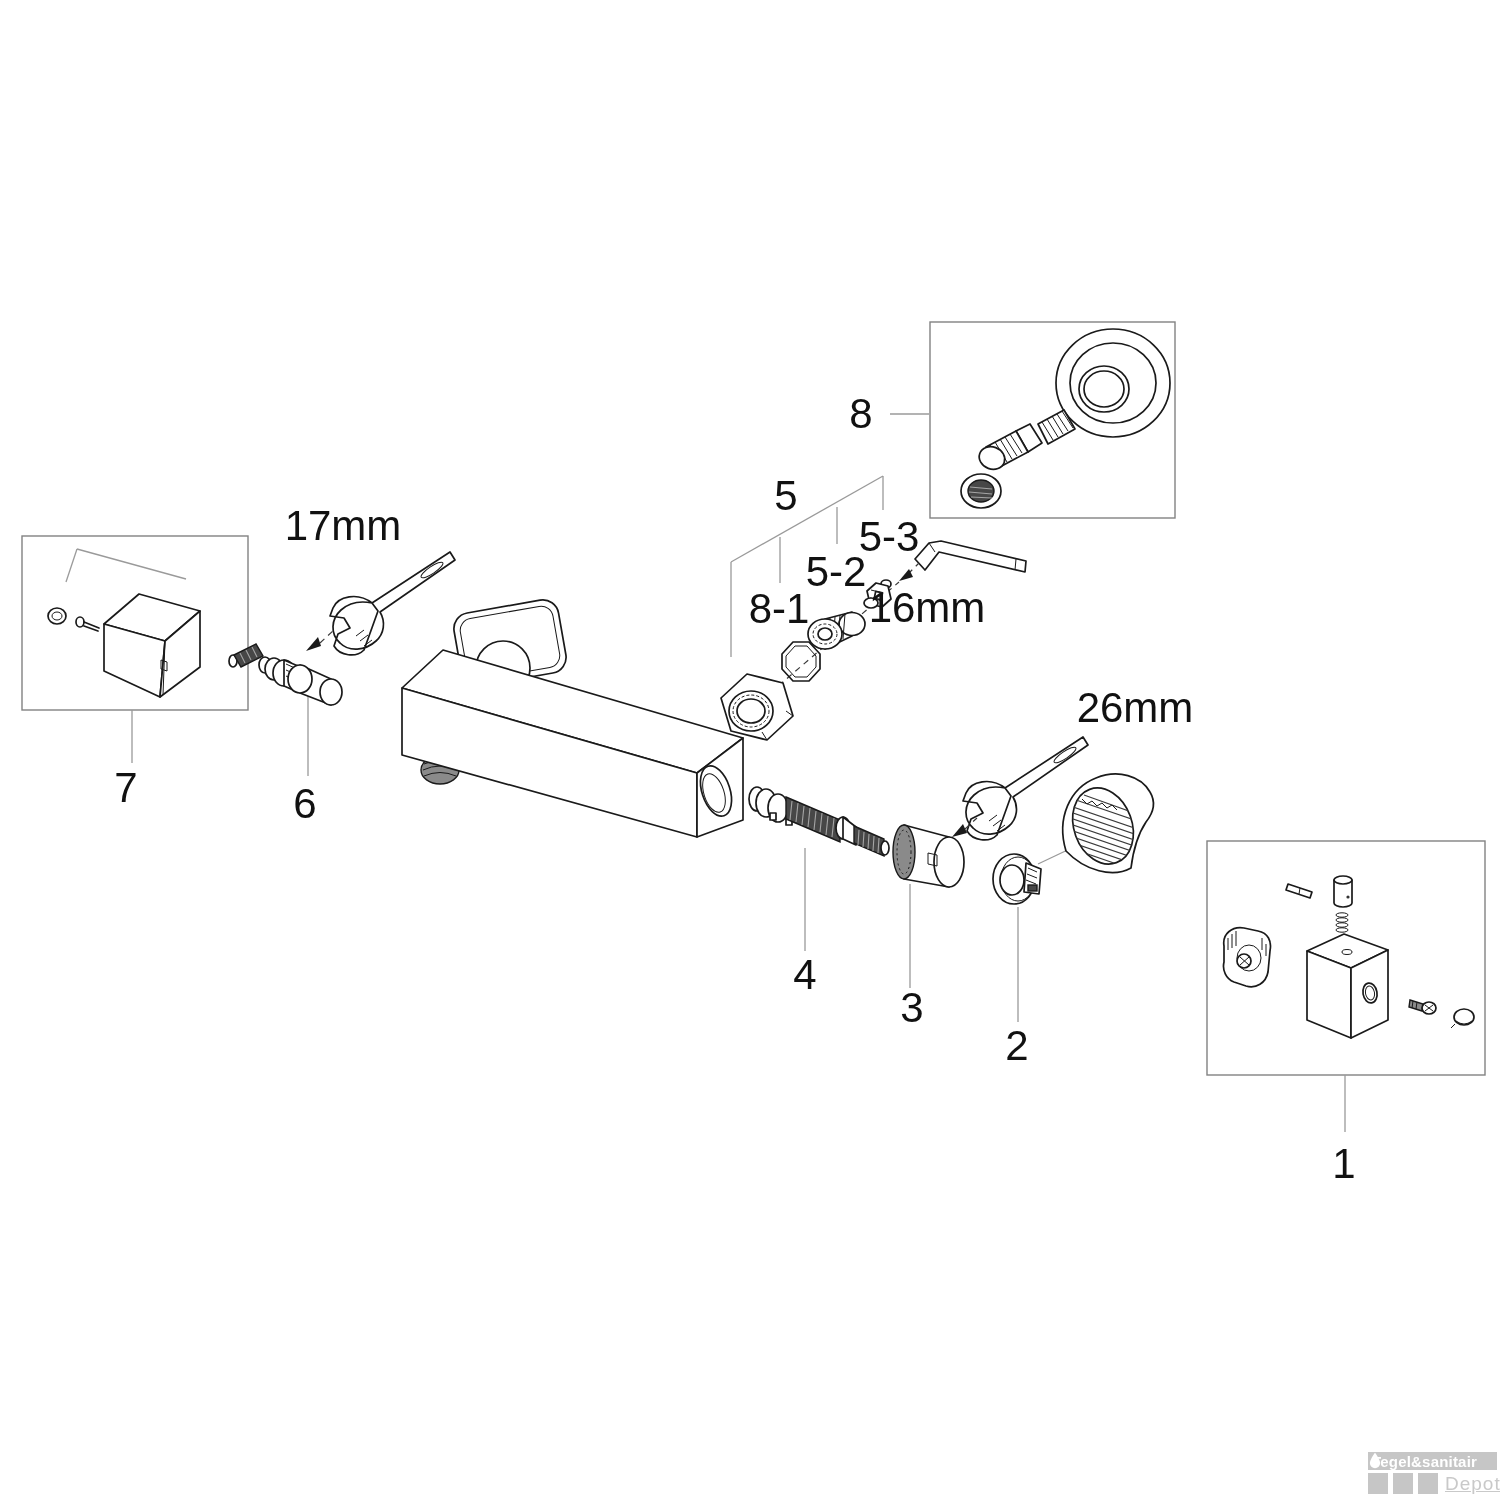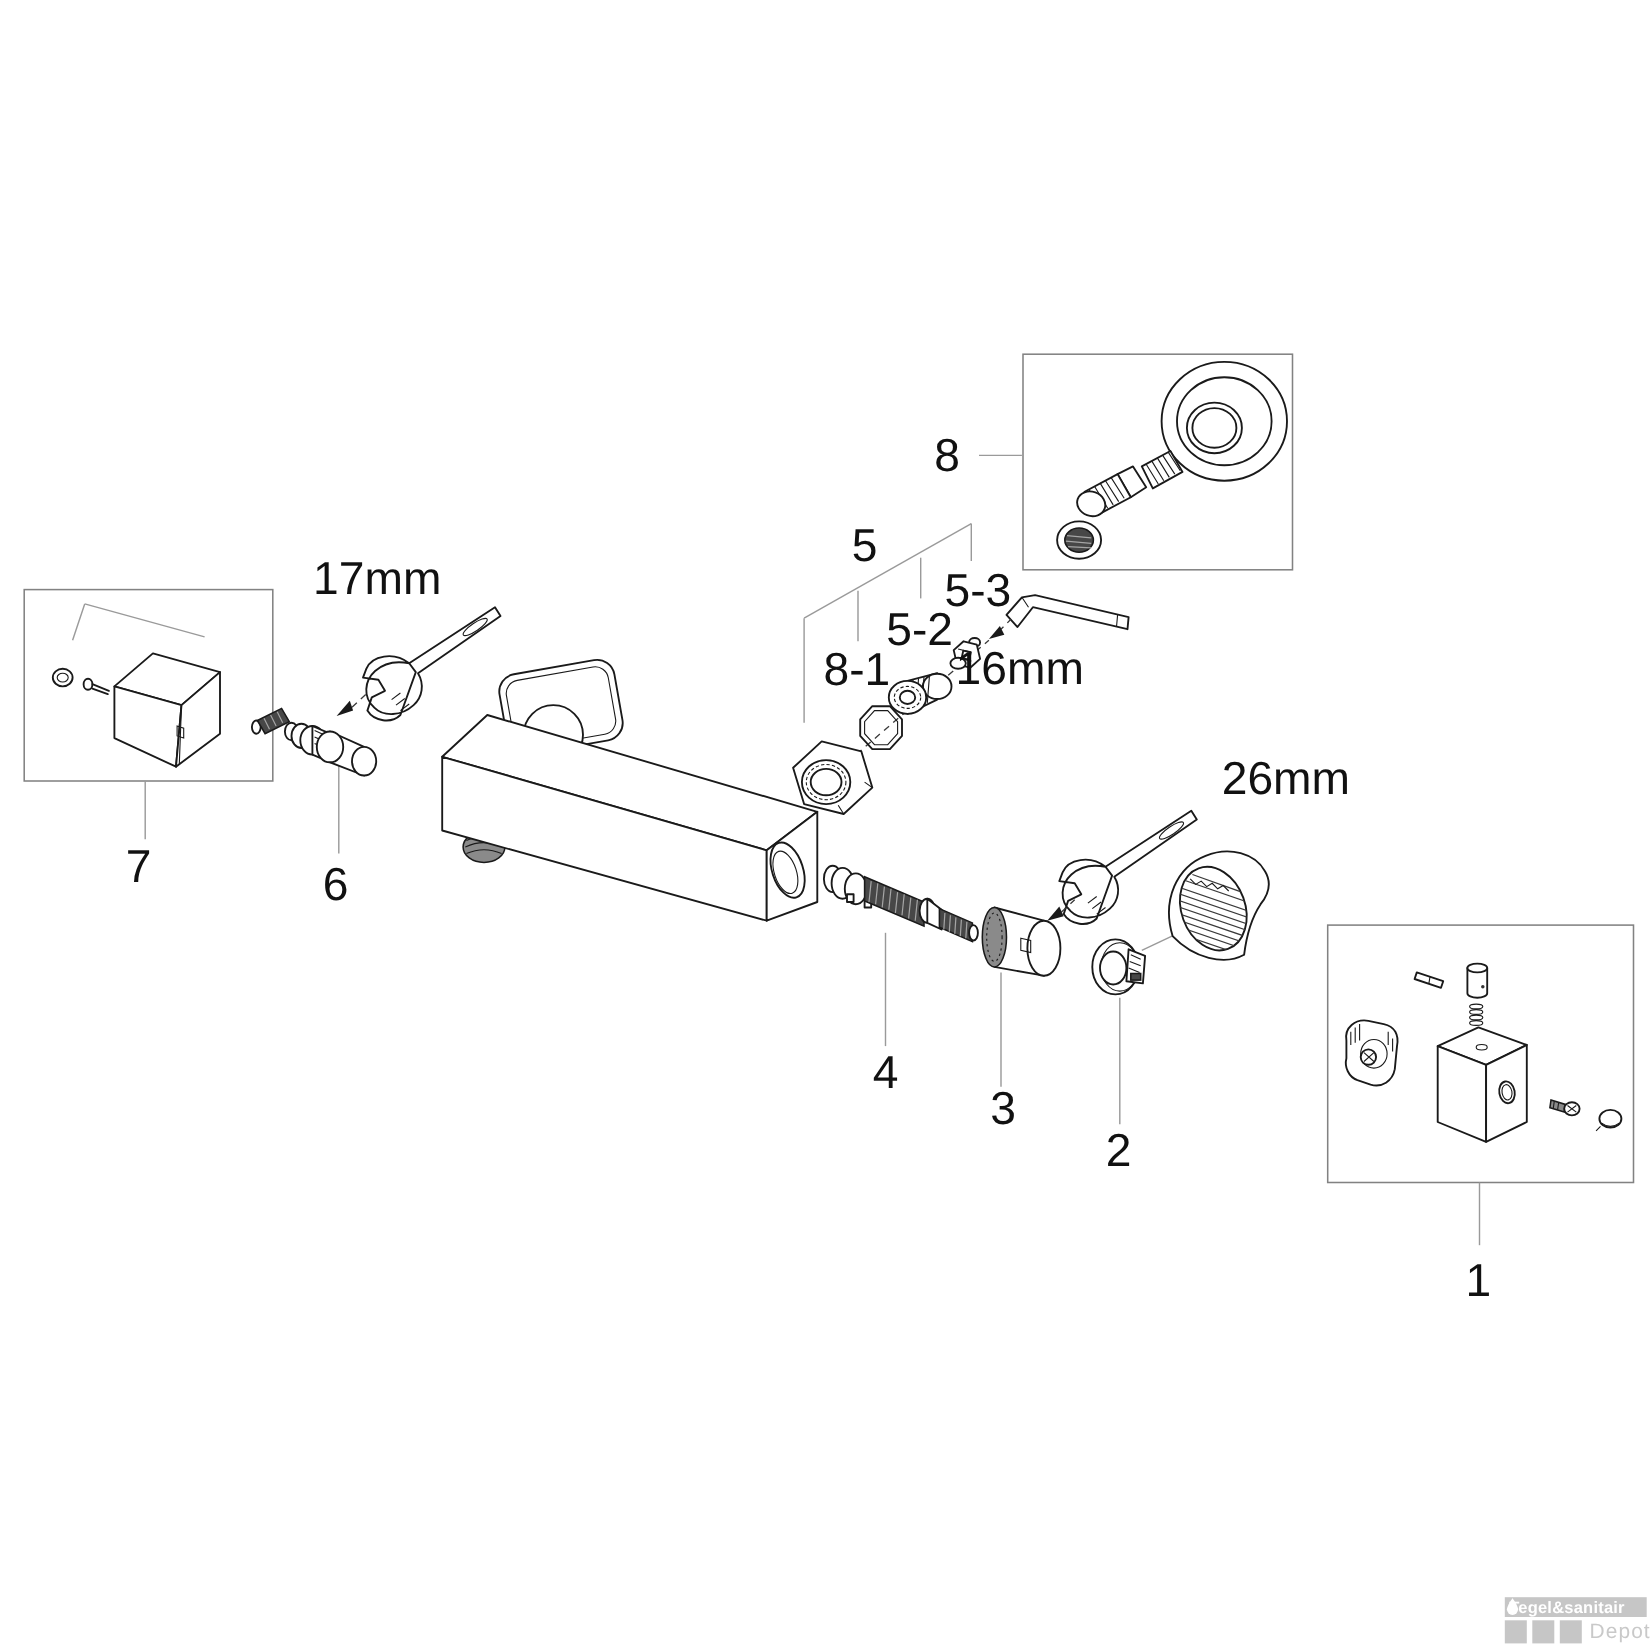--- a/index.html
+++ b/index.html
@@ -19,21 +19,21 @@
   .hl{stroke:#a5a5a5;stroke-width:1.1;fill:none;}
   .dash{stroke:#3a3a3a;stroke-width:1.2;fill:none;stroke-dasharray:6 5;}
   .ar{fill:#1a1a1a;stroke:none;}
   
   .watermark{position:absolute;left:1368px;top:1452px;width:129px;}
   .wm-bar{height:18px;background:#c6c6c6;color:#fff;font:700 15px "Liberation Sans",sans-serif;
           line-height:19px;padding-left:4px;letter-spacing:.2px;}
   .wm-row{display:flex;align-items:center;margin-top:3px;height:21px;}
   .wm-sq{width:20px;height:21px;background:#c6c6c6;margin-right:5px;display:flex;
          align-items:center;justify-content:center;flex:none;}
-  .wm-sub{font:400 19px "Liberation Sans",sans-serif;color:#c9c9c9;letter-spacing:1px;margin-left:2px;}
+  .wm-sub{font:400 19px "Liberation Sans",sans-serif;color:#c9c9c9;letter-spacing:1px;margin-left:2px;text-decoration:underline;}
 </style>
 </head>
 <body>
 
 <div class="stage">
 
 <svg width="1500" height="1500" viewBox="0 0 1500 1500">
   <defs>
     <clipPath id="gripClip">
           <ellipse cx="1103" cy="826" rx="29" ry="39" transform="rotate(-20 1103 826)"></ellipse>
@@ -270,21 +270,21 @@
   <div class="lbl" style="left:805px;top:975px">4</div>
   <div class="lbl" style="left:786px;top:496px">5</div>
   <div class="lbl" style="left:779px;top:609px">8-1</div>
   <div class="lbl" style="left:836px;top:572px">5-2</div>
   <div class="lbl" style="left:889px;top:537px">5-3</div>
   <div class="lbl" style="left:305px;top:804px">6</div>
   <div class="lbl" style="left:126px;top:788px">7</div>
   <div class="lbl" style="left:861px;top:414px">8</div>
   <div class="lbl" style="left:343px;top:526px">17mm</div>
   <div class="lbl" style="left:927px;top:608px">16mm</div>
-  <div class="lbl" style="left:1169px;top:708px">26mm</div>
+  <div class="lbl" style="left:1135px;top:708px">26mm</div>
 
   <div class="watermark">
     <div class="wm-bar">Tegel&amp;sanitair</div>
     <div class="wm-row">
       <div class="wm-sq">
         <svg width="14" height="17" viewBox="0 0 16 20">
           <path fill="#ffffff" d="M8 1 C8 1 2 9 2 13 a6 6 0 0 0 12 0 C14 9 8 1 8 1 Z"></path>
         </svg>
       </div>
       <div class="wm-sq"></div>

